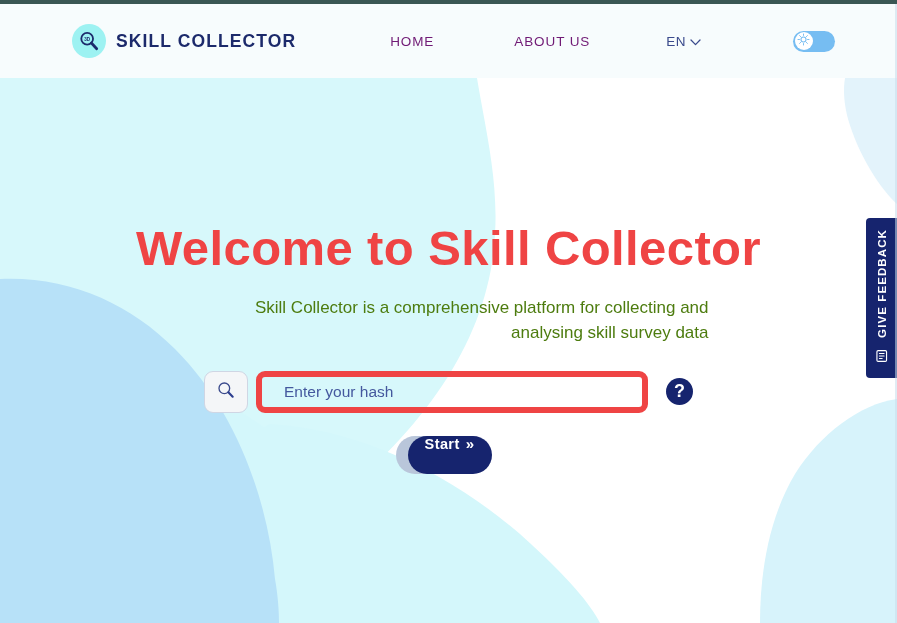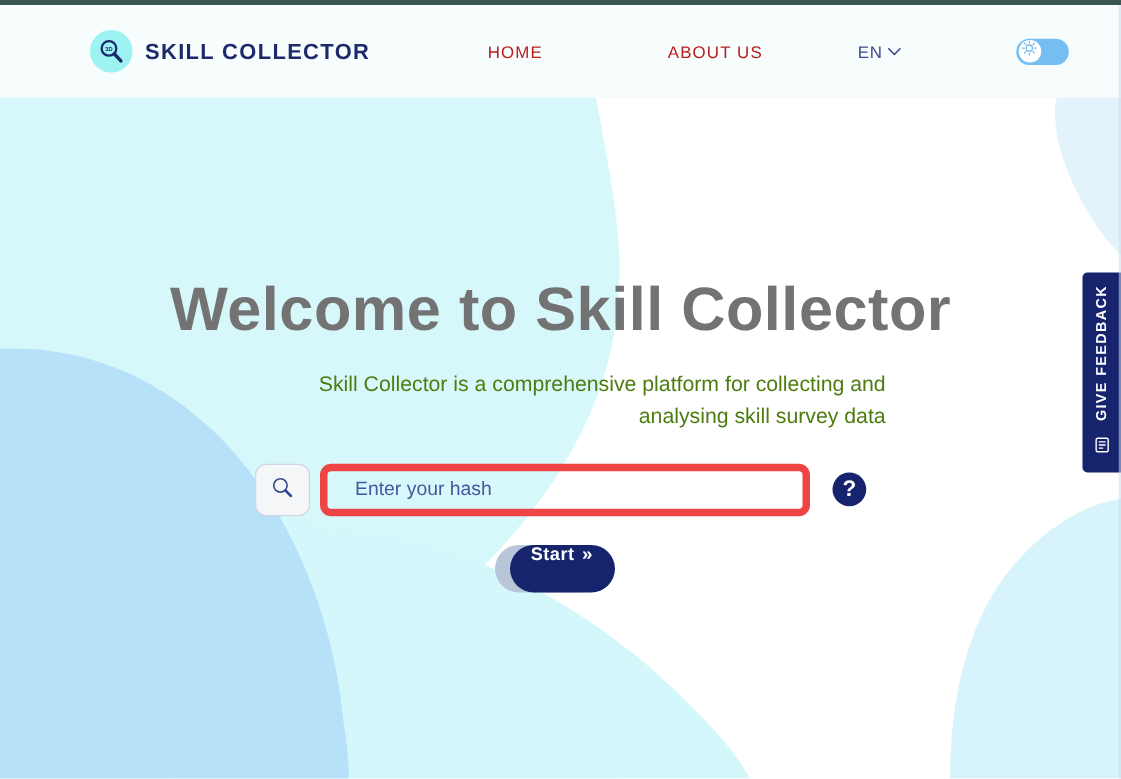--- a/index.html
+++ b/index.html
@@ -85,27 +85,27 @@
   }
 
   .nav {
     display: flex;
     align-items: center;
     flex: 1;
   }
   .nav-link {
     font-size: 13.5px;
     letter-spacing: 0.9px;
-    color: #b91c1c;
+    color: #701a75;
     white-space: nowrap;
     cursor: pointer;
     text-decoration: none;
   }
   .nav-home    { margin-left: 94px; }
-  .nav-about   { margin-left: 100px; }
+  .nav-about   { margin-left: 80px; }
 
   .lang {
     display: flex;
     align-items: center;
     gap: 4px;
     margin-left: 76px;
     cursor: pointer;
   }
   .lang-label {
     font-size: 13.5px;
@@ -146,21 +146,21 @@
     display: flex;
     flex-direction: column;
     align-items: center;
   }
 
   .hero-title {
     margin-top: 145px;
     font-size: 49px;
     font-weight: bold;
     letter-spacing: 0.4px;
-    color: #737373;
+    color: #ef4444;
     text-align: center;
     line-height: 1.05;
     white-space: nowrap;
   }
 
   .hero-sub {
     margin-top: 22px;
     font-size: 17px;
     color: #4d7c0f;
     text-align: right;

